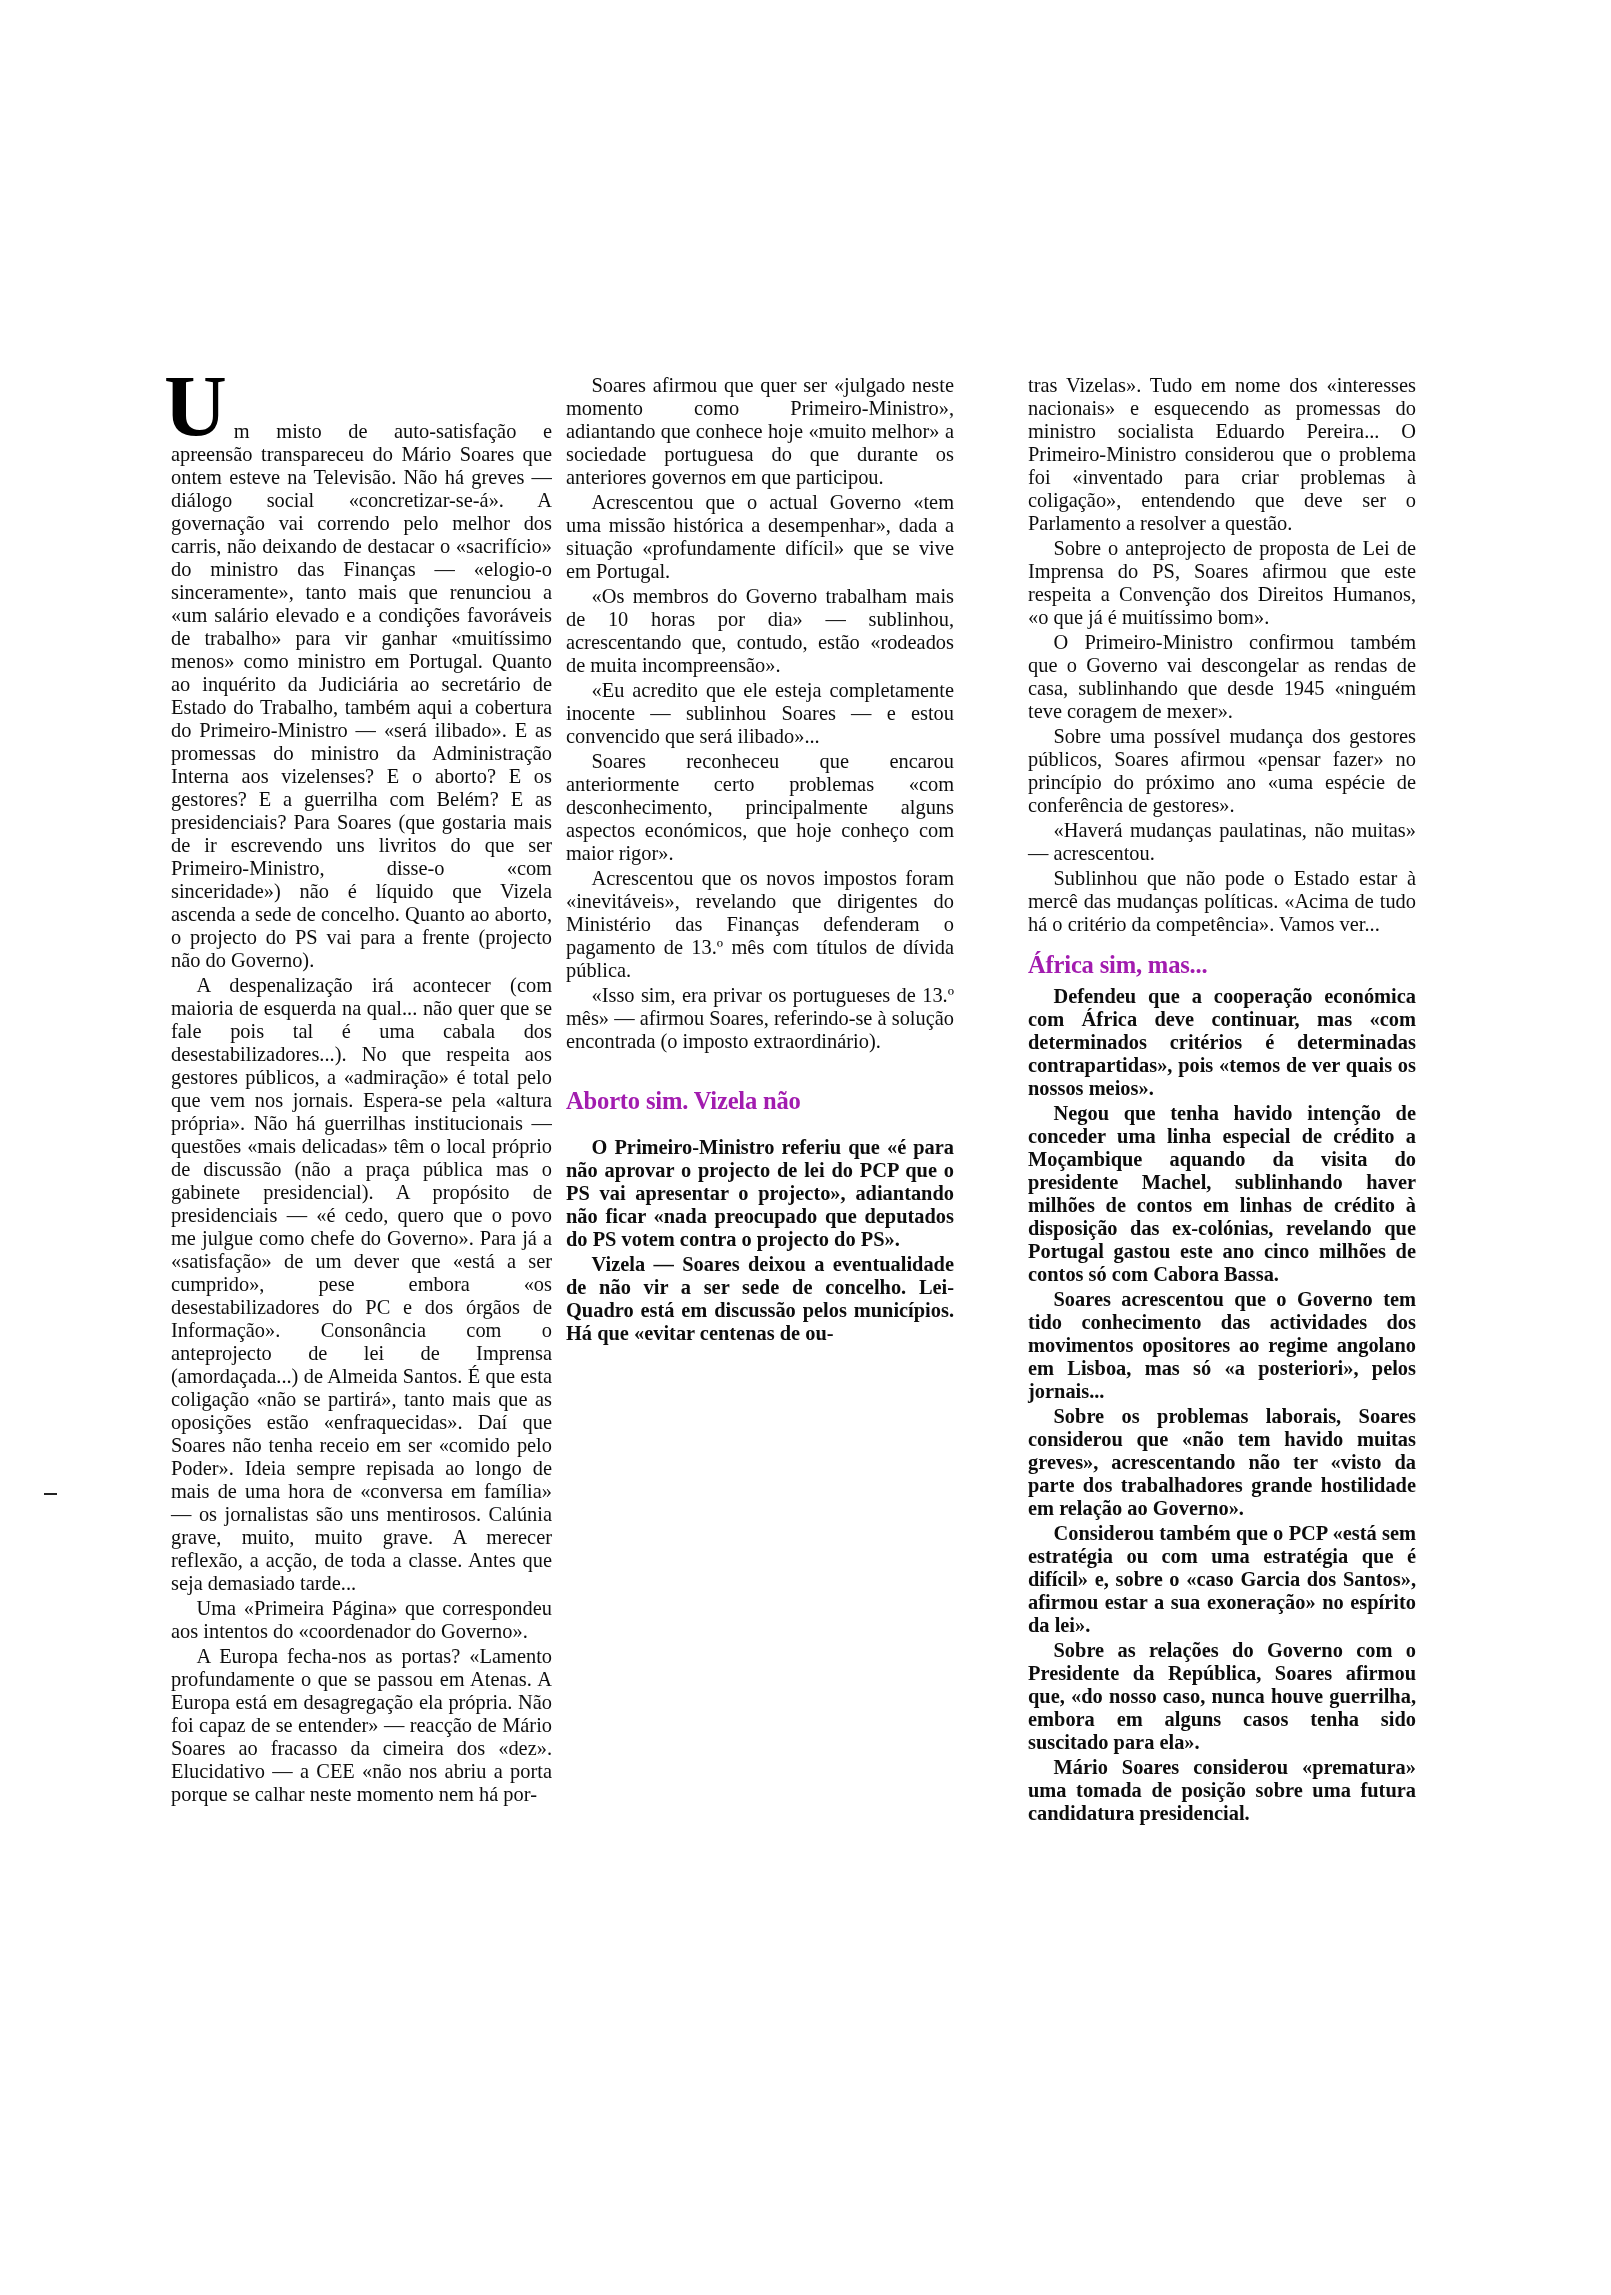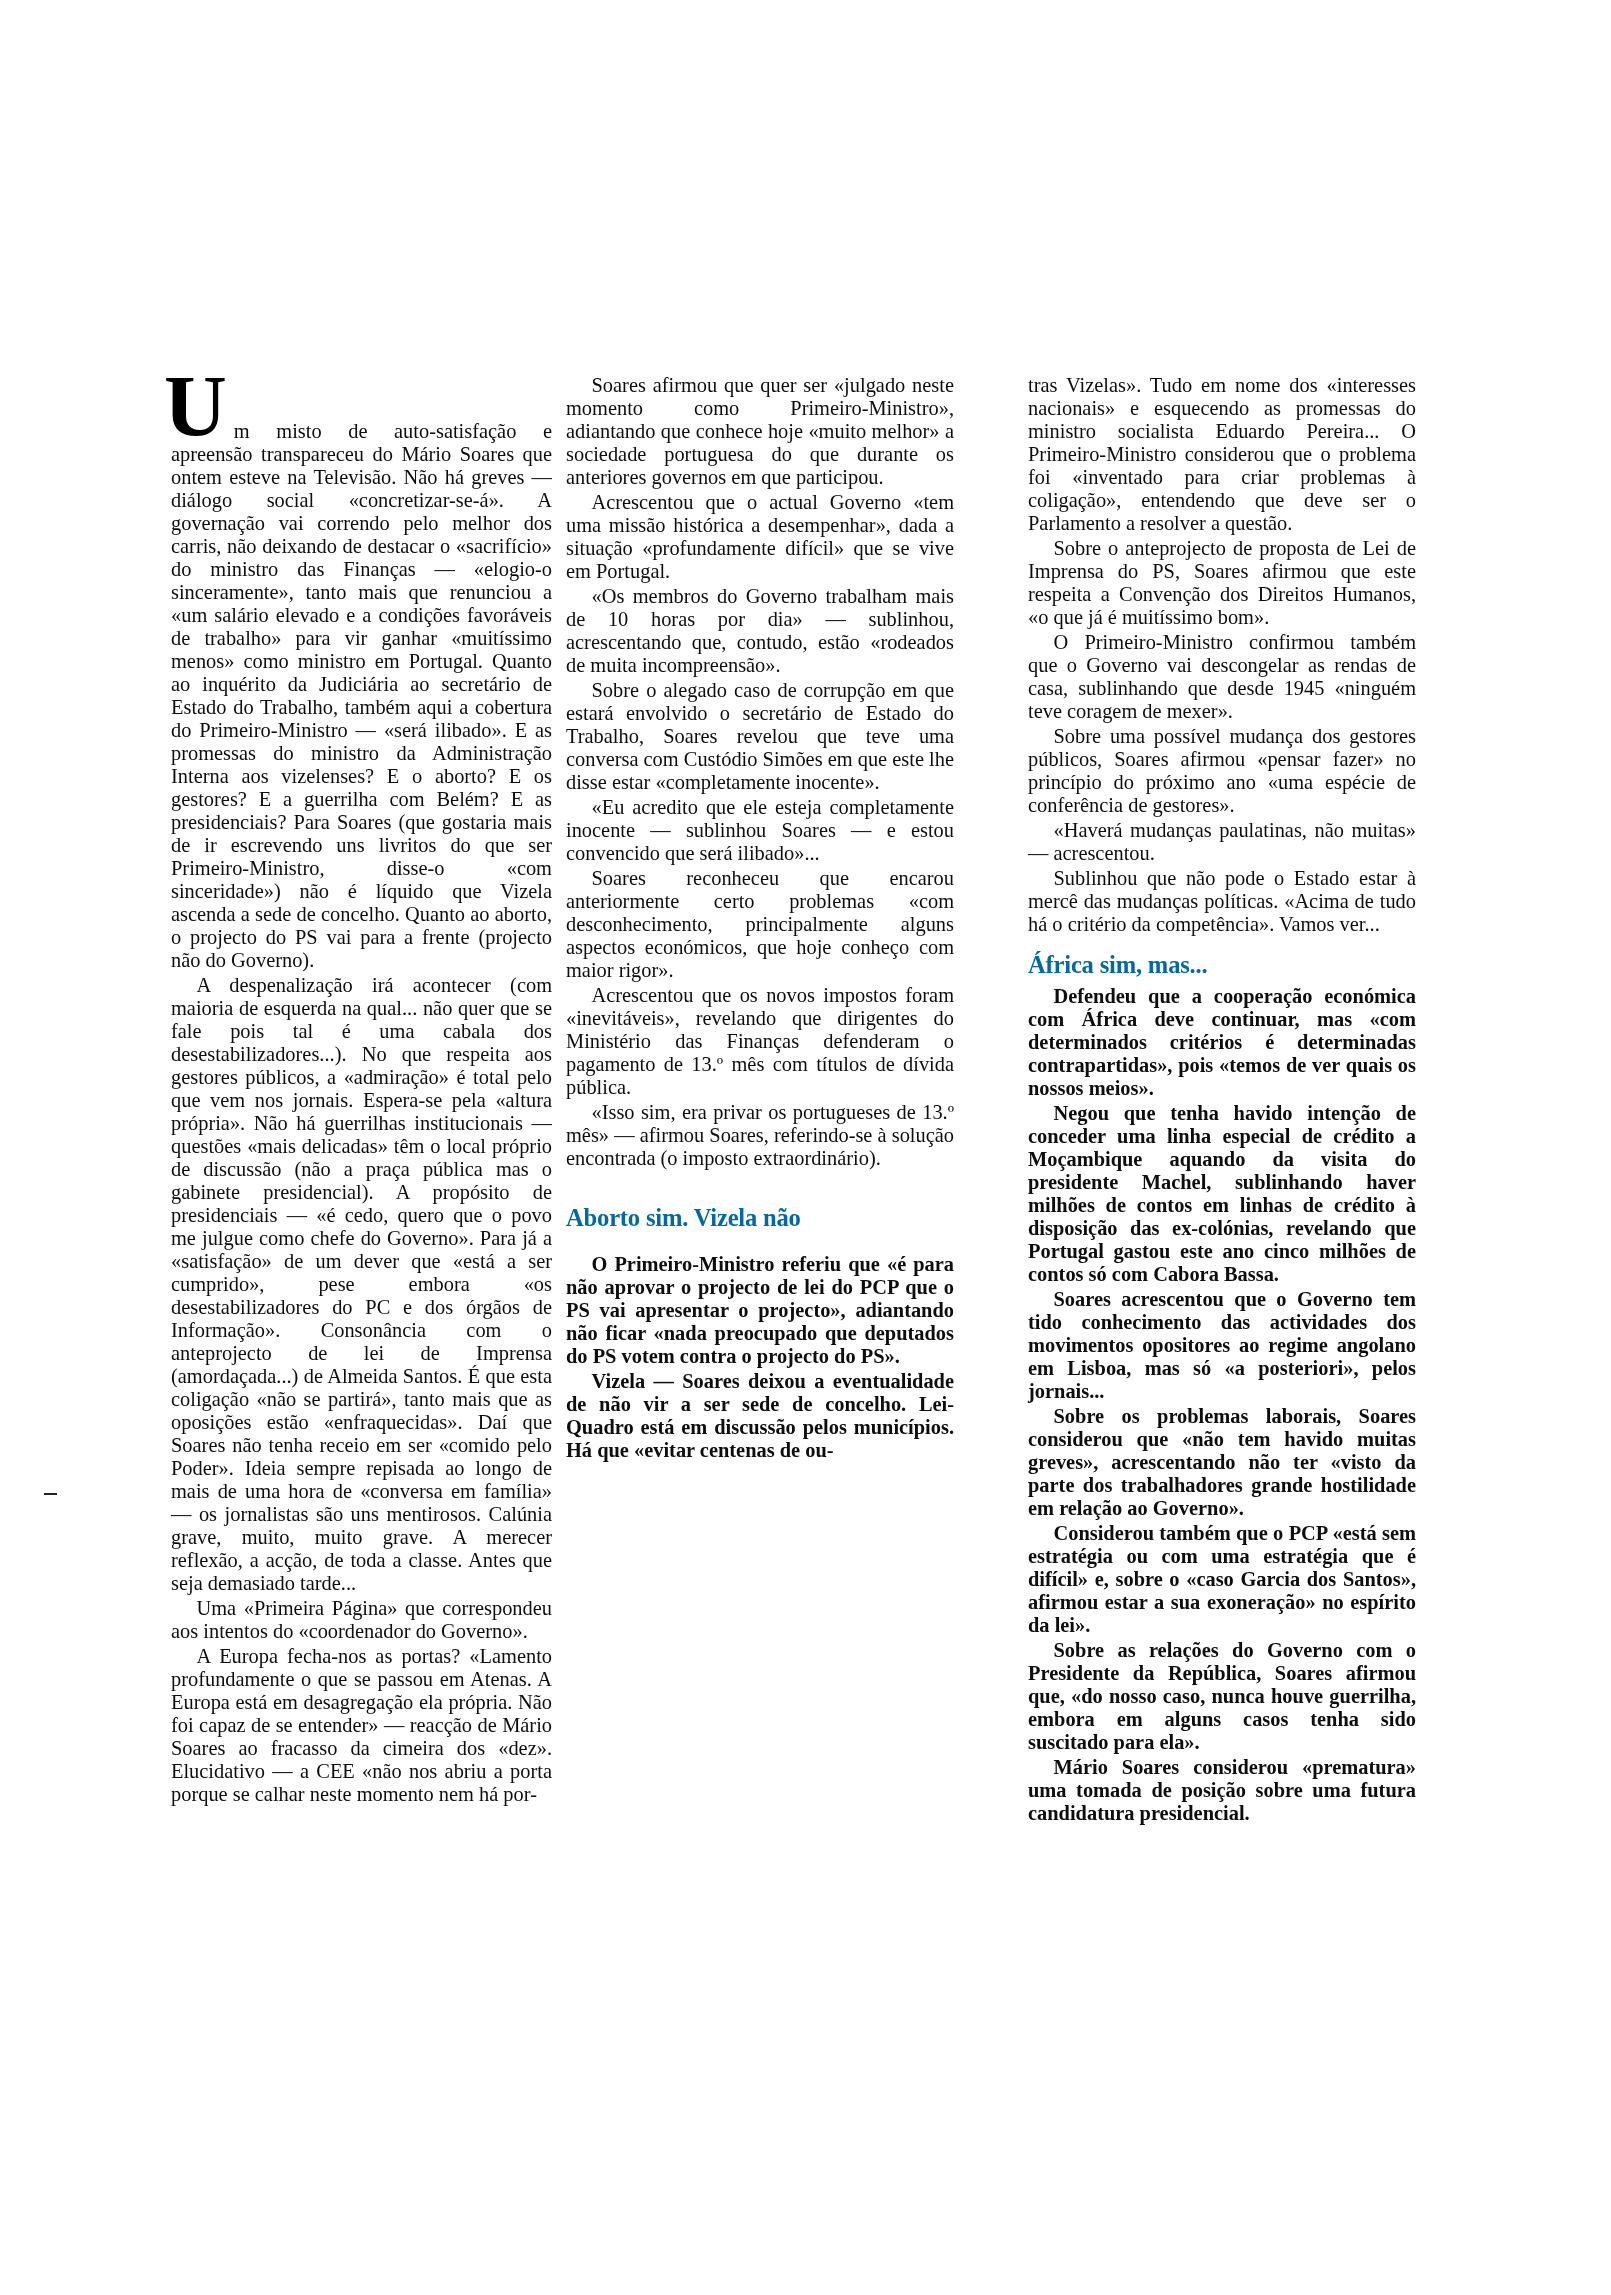--- a/index.html
+++ b/index.html
@@ -29,21 +29,21 @@
     margin: -2.9px 6.9px 0 -6.9px;
     color: #000;
   }
   .col p.after-drop { text-indent: 0; padding-top: 46px; }
   h2.subhead {
     font-family: "Liberation Serif", "DejaVu Serif", serif;
     font-weight: bold;
     font-size: 24.6px;
     line-height: 27.5px;
     margin: 34px 0 21.6px 0;
-    color: #0369a1;
+    color: #a21caf;
     letter-spacing: -0.2px;
   }
   .col3 h2.subhead { margin: 14.7px 0 6.9px 0; }
   .bold-par { font-weight: bold; }
   .mark { position: absolute; left: 44px; top: 1493px; width: 12.8px; height: 1.5px; background: #222; }
 </style>
 </head>
 <body>
 
 <div class="page">
@@ -54,21 +54,20 @@
     <p class="after-drop">m misto de auto-satisfação e apreensão transpareceu do Mário Soares que ontem esteve na Televisão. Não há greves — diálogo social «concretizar-se-á». A governação vai correndo pelo melhor dos carris, não deixando de destacar o «sacrifício» do ministro das Finanças — «elogio-o sinceramente», tanto mais que renunciou a «um salário elevado e a condições favoráveis de trabalho» para vir ganhar «muitíssimo menos» como ministro em Portugal. Quanto ao inquérito da Judiciária ao secretário de Estado do Trabalho, também aqui a cobertura do Primeiro-Ministro — «será ilibado». E as promessas do ministro da Administração Interna aos vizelenses? E o aborto? E os gestores? E a guerrilha com Belém? E as presidenciais? Para Soares (que gostaria mais de ir escrevendo uns livritos do que ser Primeiro-Ministro, disse-o «com sinceridade») não é líquido que Vizela ascenda a sede de concelho. Quanto ao aborto, o projecto do PS vai para a frente (projecto não do Governo).</p>
     <p>A despenalização irá acontecer (com maioria de esquerda na qual... não quer que se fale pois tal é uma cabala dos desestabilizadores...). No que respeita aos gestores públicos, a «admiração» é total pelo que vem nos jornais. Espera-se pela «altura própria». Não há guerrilhas institucionais — questões «mais delicadas» têm o local próprio de discussão (não a praça pública mas o gabinete presidencial). A propósito de presidenciais — «é cedo, quero que o povo me julgue como chefe do Governo». Para já a «satisfação» de um dever que «está a ser cumprido», pese embora «os desestabilizadores do PC e dos órgãos de Informação». Consonância com o anteprojecto de lei de Imprensa (amordaçada...) de Almeida Santos. É que esta coligação «não se partirá», tanto mais que as oposições estão «enfraquecidas». Daí que Soares não tenha receio em ser «comido pelo Poder». Ideia sempre repisada ao longo de mais de uma hora de «conversa em família» — os jornalistas são uns mentirosos. Calúnia grave, muito, muito grave. A merecer reflexão, a acção, de toda a classe. Antes que seja demasiado tarde...</p>
     <p>Uma «Primeira Página» que correspondeu aos intentos do «coordenador do Governo».</p>
     <p>A Europa fecha-nos as portas? «Lamento profundamente o que se passou em Atenas. A Europa está em desagregação ela própria. Não foi capaz de se entender» — reacção de Mário Soares ao fracasso da cimeira dos «dez». Elucidativo — a CEE «não nos abriu a porta porque se calhar neste momento nem há por-</p>
   </div>
 
   <div class="col col2">
     <p>Soares afirmou que quer ser «julgado neste momento como Primeiro-Ministro», adiantando que conhece hoje «muito melhor» a sociedade portuguesa do que durante os anteriores governos em que participou.</p>
     <p>Acrescentou que o actual Governo «tem uma missão histórica a desempenhar», dada a situação «profundamente difícil» que se vive em Portugal.</p>
     <p>«Os membros do Governo trabalham mais de 10 horas por dia» — sublinhou, acrescentando que, contudo, estão «rodeados de muita incompreensão».</p>
-    <p>Sobre o alegado caso de corrupção em que estará envolvido o secretário de Estado do Trabalho, Soares revelou que teve uma conversa com Custódio Simões em que este lhe disse estar «completamente inocente».</p>
     <p>«Eu acredito que ele esteja completamente inocente — sublinhou Soares — e estou convencido que será ilibado»...</p>
     <p>Soares reconheceu que encarou anteriormente certo problemas «com desconhecimento, principalmente alguns aspectos económicos, que hoje conheço com maior rigor».</p>
     <p>Acrescentou que os novos impostos foram «inevitáveis», revelando que dirigentes do Ministério das Finanças defenderam o pagamento de 13.º mês com títulos de dívida pública.</p>
     <p>«Isso sim, era privar os portugueses de 13.º mês» — afirmou Soares, referindo-se à solução encontrada (o imposto extraordinário).</p>
     <h2 class="subhead">Aborto sim. Vizela não</h2>
     <p class="bold-par">O Primeiro-Ministro referiu que «é para não aprovar o projecto de lei do PCP que o PS vai apresentar o projecto», adiantando não ficar «nada preocupado que deputados do PS votem contra o projecto do PS».</p>
     <p class="bold-par">Vizela — Soares deixou a eventualidade de não vir a ser sede de concelho. Lei-Quadro está em discussão pelos municípios. Há que «evitar centenas de ou-</p>
   </div>
 
   <div class="col col3">

